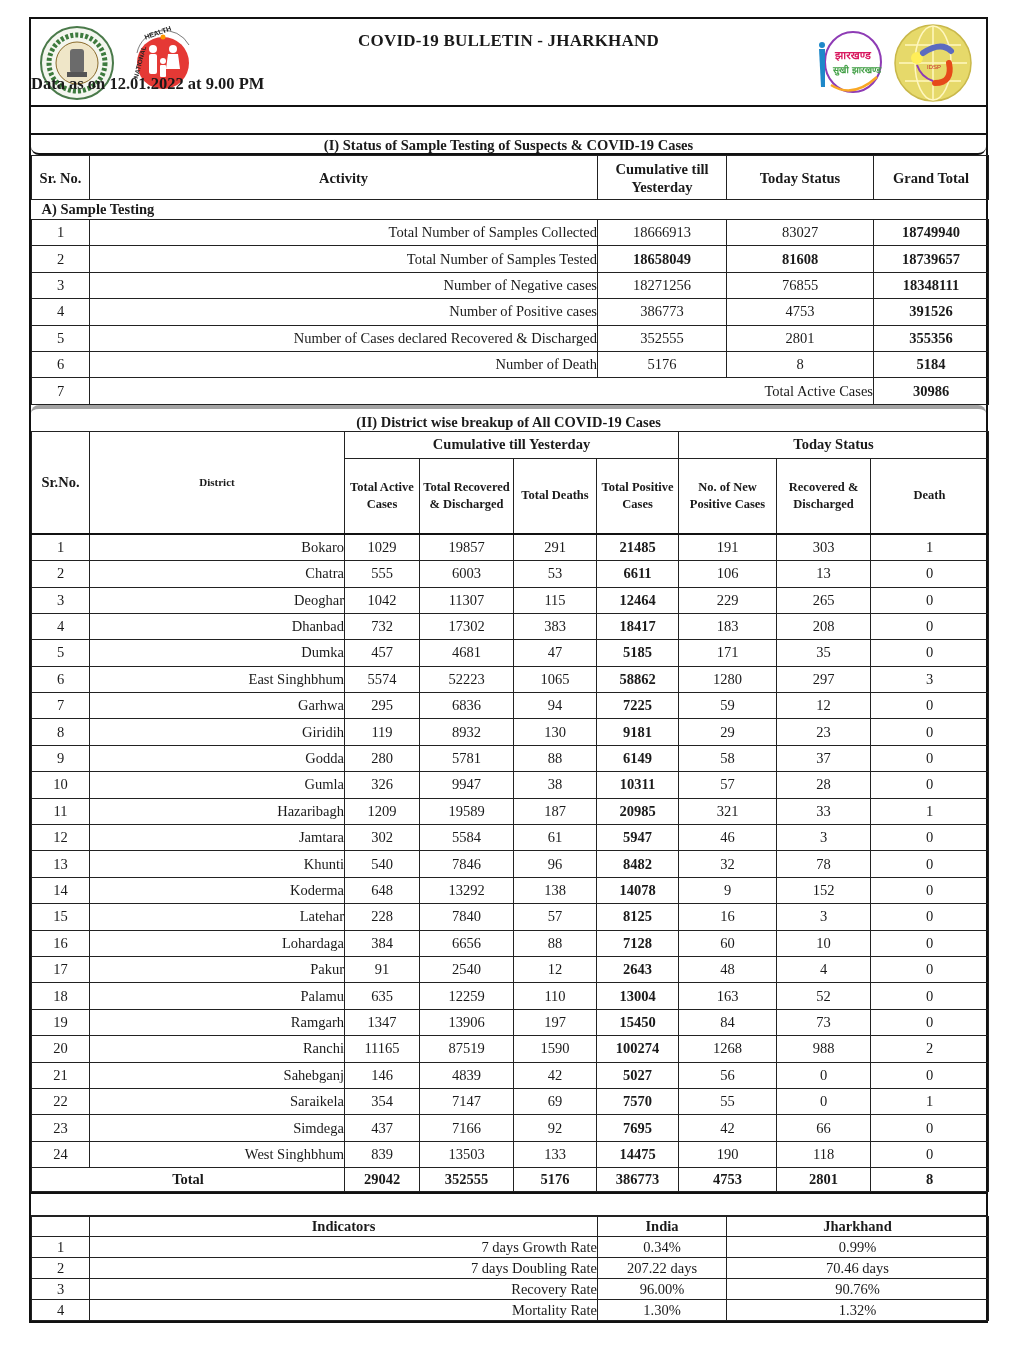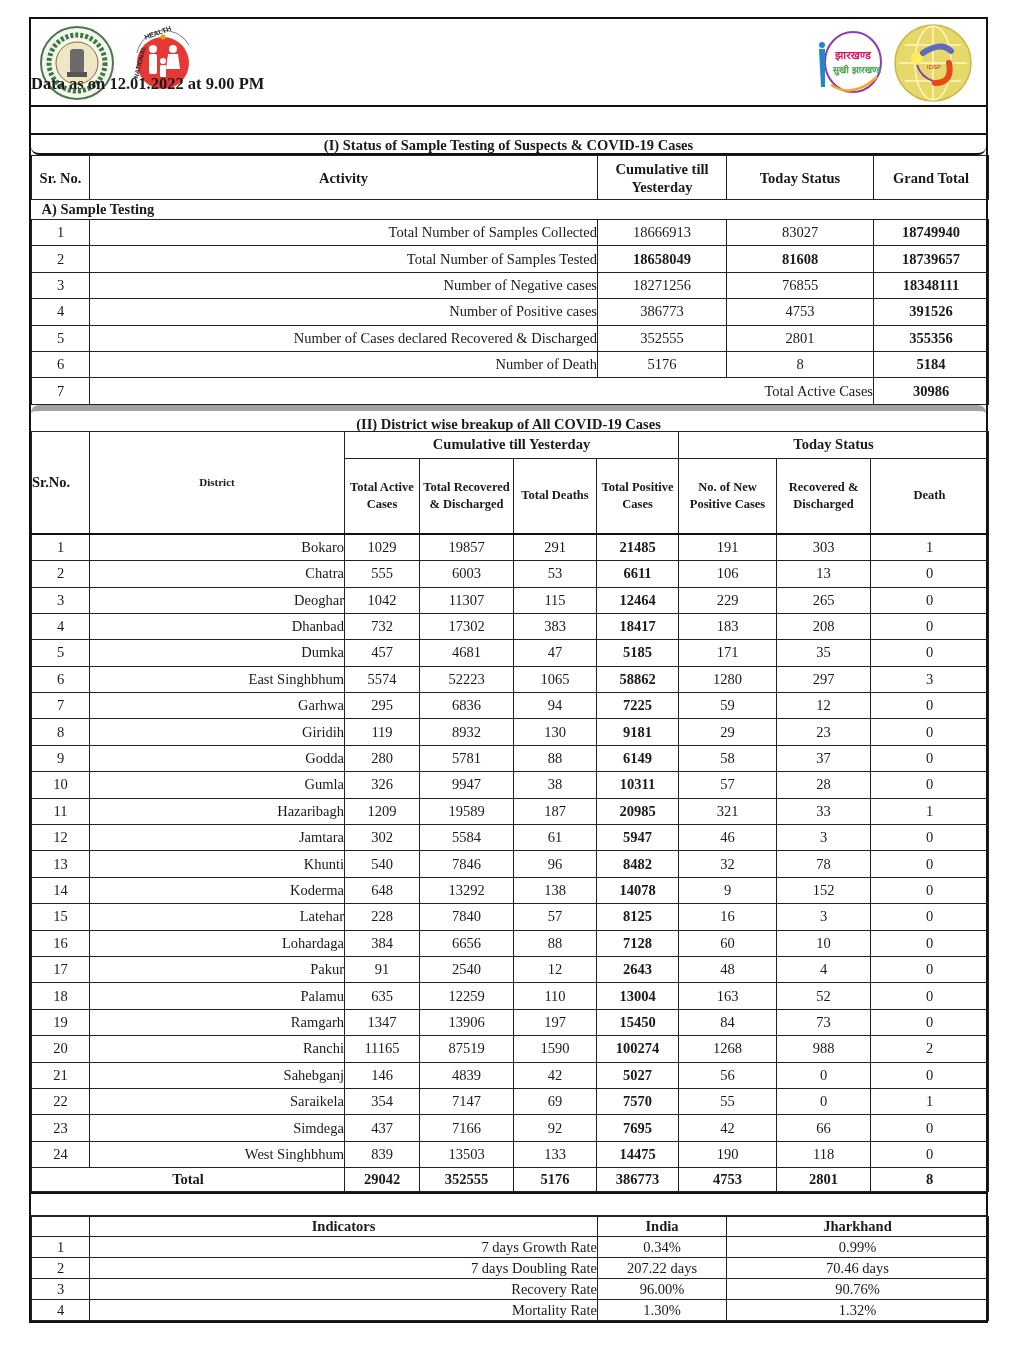--- a/index.html
+++ b/index.html
@@ -69,20 +69,21 @@
       <text x="22" y="14" font-size="7" font-weight="bold" fill="#222" font-family="Liberation Sans, sans-serif" transform="rotate(-20 30 14)">HEALTH</text>
       <text x="4" y="58" font-size="6.5" font-weight="bold" fill="#222" font-family="Liberation Sans, sans-serif" transform="rotate(-75 8 50)">NATIONAL</text>
       <circle cx="30" cy="26" r="4" fill="#fff"></circle>
         <rect x="26" y="31" width="8" height="20" rx="2" fill="#fff"></rect>
       <circle cx="50" cy="26" r="4" fill="#fff"></circle>
         <path d="M45 31 L55 31 L57 46 L43 46 Z" fill="#fff"></path>
       <circle cx="40" cy="38" r="3" fill="#fff"></circle>
         <rect x="37" y="42" width="6" height="12" rx="1" fill="#fff"></rect>
       <circle cx="40" cy="14" r="2.5" fill="#ff9800"></circle>
     </svg>
+    <div class="hdr-title">COVID-19 BULLETIN - JHARKHAND</div>
     <div class="hdr-date">Data as on 12.01.2022 at 9.00 PM</div>
     <svg class="logo" style="left:780px;top:8px" width="74" height="70" viewBox="0 0 74 70">
       <ellipse cx="42" cy="35" rx="28" ry="30" fill="#fff" stroke="#8e3bb5" stroke-width="2"></ellipse>
       <path d="M8 22 L14 22 L14 60 L10 60 Z" fill="#1e88c9"></path>
       <circle cx="11" cy="18" r="3" fill="#1e88c9"></circle>
       <text x="24" y="32" font-size="11" font-weight="bold" fill="#d81b60" font-family="DejaVu Sans, sans-serif">झारखण्ड</text>
       <text x="22" y="46" font-size="9" font-weight="bold" fill="#43a047" font-family="DejaVu Sans, sans-serif">सुखी झारखण्ड</text>
       <path d="M20 58 Q42 72 66 50" fill="none" stroke="#f9a825" stroke-width="2.5"></path>
     </svg>
     <svg class="logo" style="left:860px;top:4px" width="84" height="80" viewBox="0 0 84 80">
@@ -162,36 +163,36 @@
       <td class="c b">5184</td>
     </tr>
     <tr>
       <td class="c">7</td>
       <td class="l" colspan="3">Total Active Cases</td>
       <td class="c b">30986</td>
     </tr>
   </tbody>
     </table>
 
-  <div class="sec-title" style="border-top:6px solid #a3a3a3;height:26px;line-height:26px;border-bottom:none">(II) District wise breakup of All COVID-19 Cases</div>
+  <div class="sec-title" style="border-top:4px solid #a3a3a3;height:26px;line-height:26px;border-bottom:none">(II) District wise breakup of All COVID-19 Cases</div>
   <table class="t2">
     <colgroup>
       <col style="width:58px">
         <col style="width:255px">
         <col style="width:75px">
         <col style="width:94px">
         <col style="width:83px">
       <col style="width:82px">
         <col style="width:98px">
         <col style="width:94px">
         <col style="width:118px">
     </colgroup>
     <tbody>
         <tr class="grp">
-      <td rowspan="2" class="big" style="font-weight:bold;font-size:14.5px;text-align:left">Sr.No.</td>
+      <td rowspan="2" class="big" style="font-weight:bold;font-size:14.5px;text-align:center">Sr.No.</td>
       <td rowspan="2" style="font-weight:bold;font-size:11px;text-align:center">District</td>
       <td colspan="4">Cumulative till Yesterday</td>
       <td colspan="3">Today Status</td>
     </tr>
     <tr class="hd2">
       <td>Total Active Cases</td>
       <td>Total Recovered &amp; Discharged</td>
       <td>Total Deaths</td>
       <td>Total Positive Cases</td>
       <td>No. of New Positive Cases</td>

